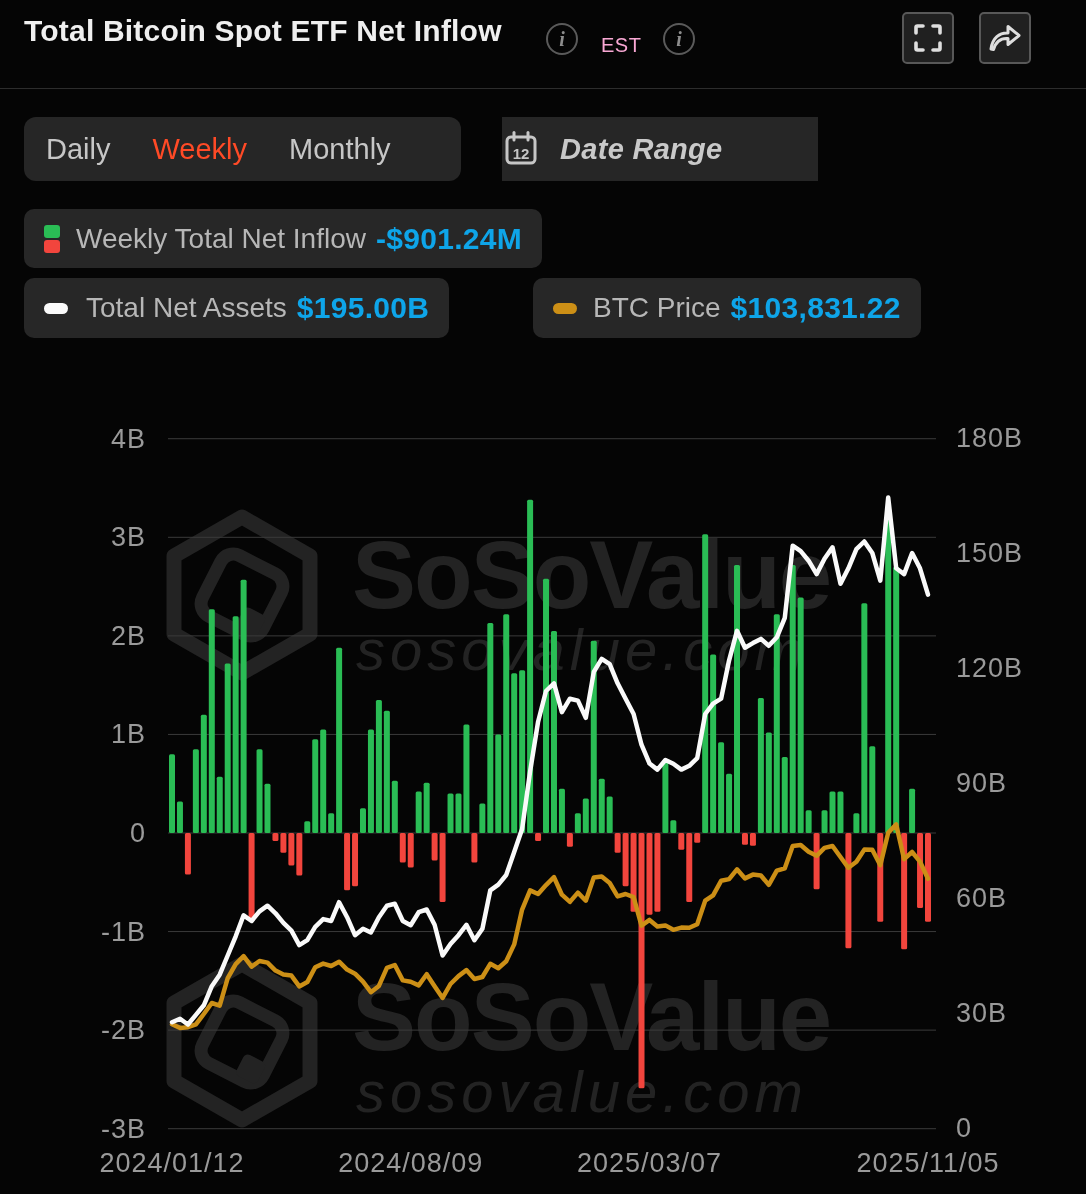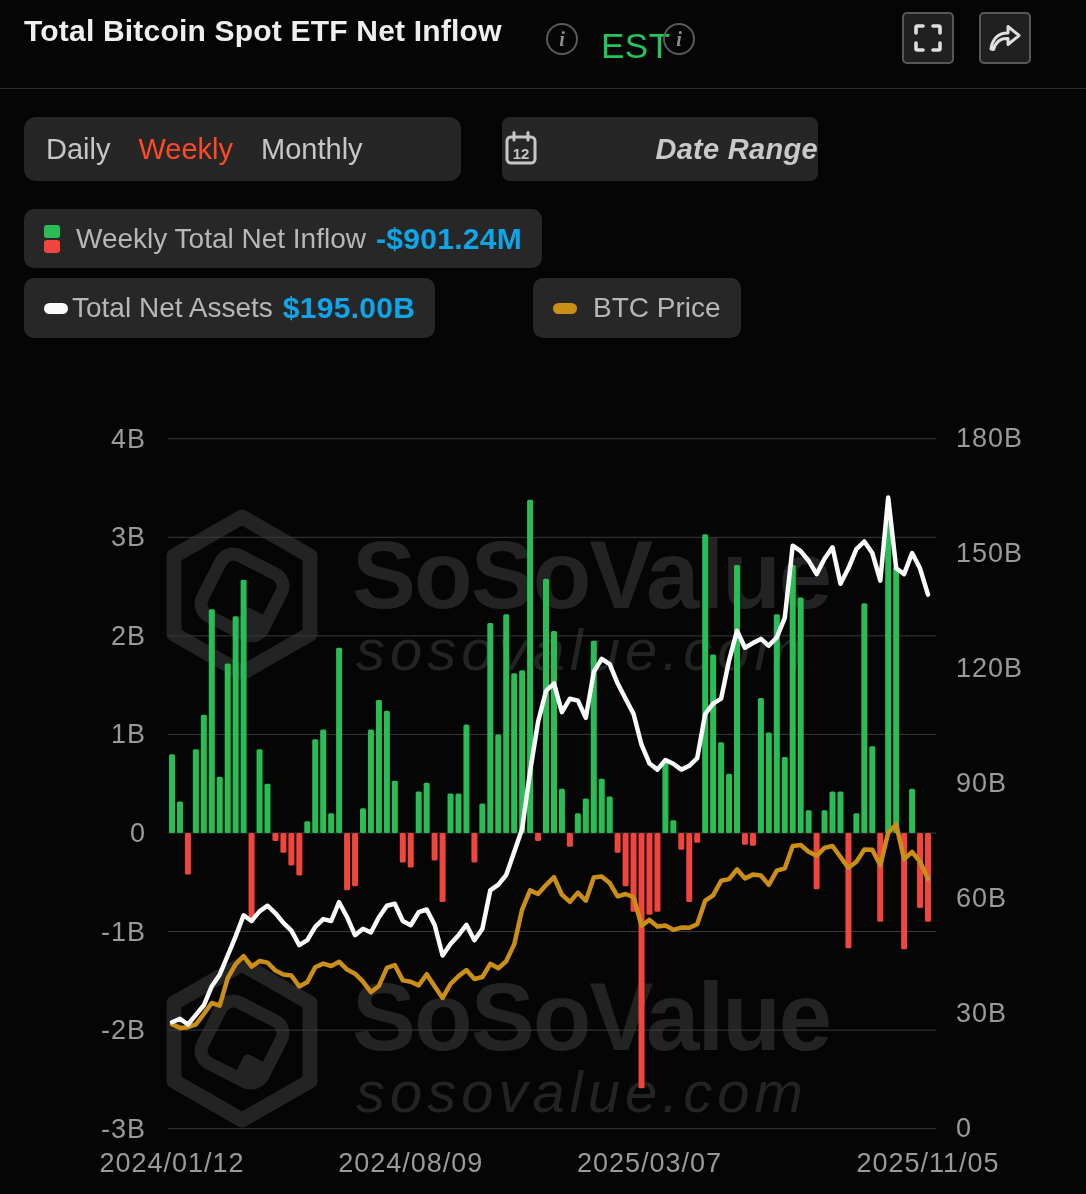--- a/index.html
+++ b/index.html
@@ -3,31 +3,31 @@
 <meta charset="utf-8">
 <style>
   html,body{margin:0;padding:0;background:#000;}
   #app{position:relative;width:1086px;height:1194px;background:#050505;overflow:hidden;
        font-family:"Liberation Sans",sans-serif;-webkit-font-smoothing:antialiased;}
   
   .title{position:absolute;left:24px;top:14px;font-size:30px;font-weight:700;color:#efefef;letter-spacing:.2px;}
   .info-badge{position:absolute;top:23px;width:32px;height:32px;border:2.5px solid #5a5a5a;border-radius:50%;
       color:#8d8d8d;font-size:20px;font-weight:700;display:flex;align-items:center;justify-content:center;
       font-family:"Liberation Serif",serif;font-style:italic;box-sizing:border-box;}
-  .est{position:absolute;left:601px;top:26px;font-size:35px;color:#22c55e;letter-spacing:.5px;}
+  .est{position:absolute;left:601px;top:34px;font-size:20px;color:#f9a8d4;letter-spacing:.5px;}
   .sqbtn{position:absolute;top:12px;width:52px;height:52px;background:#202020;border:2px solid #585858;
       border-radius:5px;display:flex;align-items:center;justify-content:center;box-sizing:border-box;cursor:pointer;}
   .hdr-divider{position:absolute;left:0;top:88px;width:1086px;height:1px;background:#2d2d2d;}
   
   .tabgroup{position:absolute;left:24px;top:117px;width:437px;height:64px;background:#262626;border-radius:12px;
-      display:flex;align-items:center;padding:0 22px;box-sizing:border-box;gap:28px;}
+      display:flex;align-items:center;padding:0 22px;box-sizing:border-box;gap:42px;}
   .tab{font-size:29px;color:#c6c6c6;cursor:pointer;white-space:nowrap;}
   .tab.active{color:#ff4a26;font-weight:500;}
-  .daterange{position:absolute;left:502px;top:117px;width:316px;height:64px;background:#262626;border-radius:8px;
-      display:flex;align-items:center;justify-content:space-between;gap:20px;cursor:pointer;}
+  .daterange{position:absolute;left:502px;top:117px;width:316px;height:64px;background:#262626;border-radius:0;
+      display:flex;align-items:center;justify-content:flex-start;gap:20px;cursor:pointer;}
   .daterange .lbl{font-size:29px;font-weight:700;color:#c9c9c9;letter-spacing:.3px;font-style:italic;}
   
   .pill{position:absolute;background:#272727;border-radius:10px;display:flex;align-items:center;
       padding:0 20px;box-sizing:border-box;cursor:pointer;}
   .pill .lab{font-size:28px;color:#b7b7b7;margin-left:16px;white-space:nowrap;}
   .pill .val{font-size:30px;font-weight:700;color:#0ea5e9;margin-left:10px;white-space:nowrap;letter-spacing:.3px;}
   .sw-stack{display:flex;flex-direction:column;gap:2px;}
   .sw-stack .g{width:16px;height:13px;background:#2abd55;border-radius:3px;}
   .sw-stack .r{width:16px;height:13px;background:#f2453d;border-radius:3px;}
   .sw-pill{width:24px;height:11px;border-radius:6px;}
@@ -228,21 +228,22 @@
   <div class="pill" style="left:24px;top:209px;height:59px;">
     <span class="sw-stack">
         <span class="g"></span>
         <span class="r"></span>
       </span>
     <span class="lab">Weekly Total Net Inflow</span>
     <span class="val">-$901.24M</span>
   </div>
   <div class="pill" style="left:24px;top:278px;height:60px;">
     <span class="sw-pill" style="background:#fafafa;"></span>
-    <span class="lab" style="margin-left:4px;">Total Net Assets</span>
+    <span class="lab" style="margin-left:18px;">Total Net Assets</span>
     <span class="val">$195.00B</span>
   </div>
   <div class="pill" style="left:533px;top:278px;height:60px;">
     <span class="sw-pill" style="background:#cc8f16;"></span>
     <span class="lab" style="">BTC Price</span>
+    <span class="val">$103,831.22</span>
   </div>
 
 </div>
 
 </body></html>

